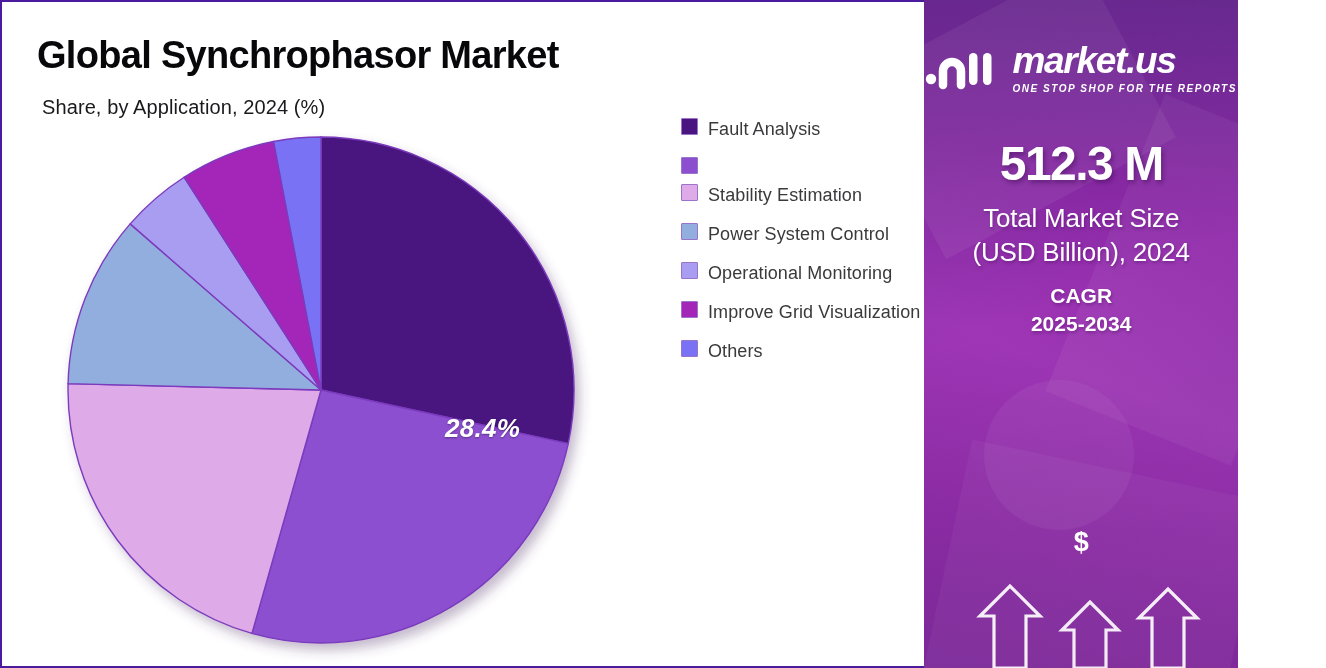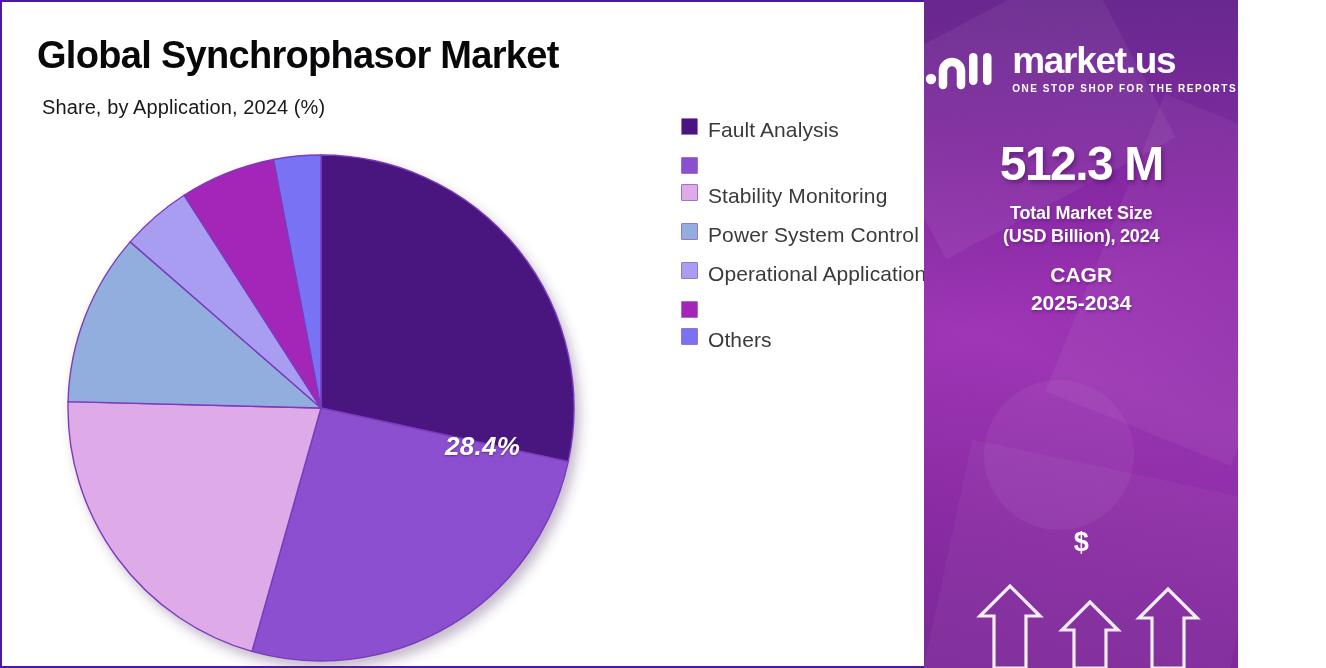--- a/index.html
+++ b/index.html
@@ -34,21 +34,21 @@
     left:40px; top:94px;
     font-size:20px;
     font-weight:400;
     color:#1a1a1d;
     letter-spacing:0.1px;
   }
 
   
   .pie-wrap {
     position:absolute;
-    left:62px; top:149px;
+    left:62px; top:131px;
     width:515px; height:515px;
   }
   .pie-svg { display:block; width:515px; height:515px; overflow:visible; }
   .pie-label {
     position:absolute;
     left:381px; top:280px;
     font-size:26px;
     font-weight:bold;
     font-style:italic;
     color:#ffffff;
@@ -69,21 +69,21 @@
   }
   .swatch {
     width:17px; height:17px;
     flex:0 0 17px;
     margin-top:6px;
     margin-right:10px;
     border:1px solid #9a74c9;
     border-radius:1px;
   }
   .legend-text {
-    font-size:21px;
+    font-size:18px;
     line-height:35px;
     color:#3a3a3c;
     font-weight:400;
     letter-spacing:0.1px;
     max-width:250px;
   }
 
   
   .stats-panel {
     position:relative;
@@ -108,21 +108,21 @@
 
   .logo-row {
     position:relative;
     margin-top:42px;
     display:flex;
     align-items:center;
     justify-content:center;
     gap:9px;
   }
   .logo-mark { display:block; }
-  .logo-texts { text-align:left; }
+  .logo-texts { text-align:left;font-style:italic; }
   .logo-name {
     font-size:37px;
     font-weight:bold;
     letter-spacing:-1.3px;
     line-height:1;
     color:#ffffff;
   }
   .logo-tag {
     font-size:10px;
     font-weight:bold;
@@ -136,22 +136,22 @@
     margin-top:46px;
     font-size:48px;
     font-weight:bold;
     letter-spacing:-1.5px;
     line-height:1;
     text-shadow:2px 3px 4px rgba(60,10,80,.45);
   }
   .cap {
     position:relative;
     margin-top:14px;
-    font-size:18px;
-    font-weight:bold;
+    font-size:26px;
+    font-weight:normal;
     line-height:1.3;
     letter-spacing:-0.2px;
     text-shadow:1px 2px 3px rgba(60,10,80,.35);
   }
   .big-num2 {
     position:relative;
     margin-top:38px;
     font-size:48px;
     font-weight:bold;
     letter-spacing:-1.2px;
@@ -213,32 +213,33 @@
     <div class="legend">
       <div class="legend-item">
         <span class="swatch" style="background:#4a1580"></span>
         <span class="legend-text">Fault Analysis</span>
       </div>
       <div class="legend-item">
         <span class="swatch" style="background:#8c4fd0"></span>
       </div>
       <div class="legend-item">
         <span class="swatch" style="background:#deaae8"></span>
-        <span class="legend-text">Stability Monitoring</span>
+        <span class="legend-text">Stability Estimation</span>
       </div>
       <div class="legend-item">
         <span class="swatch" style="background:#92aede"></span>
         <span class="legend-text">Power System Control</span>
       </div>
       <div class="legend-item">
         <span class="swatch" style="background:#a99df2"></span>
-        <span class="legend-text">Operational Application</span>
+        <span class="legend-text">Operational Monitoring</span>
       </div>
       <div class="legend-item">
         <span class="swatch" style="background:#a426b8"></span>
+        <span class="legend-text">Improve Grid Visualization</span>
       </div>
       <div class="legend-item">
         <span class="swatch" style="background:#7a72f5"></span>
         <span class="legend-text">Others</span>
       </div>
     </div>
   </div>
 
   <div class="stats-panel">
     <div class="bg-shape bs1"></div>

